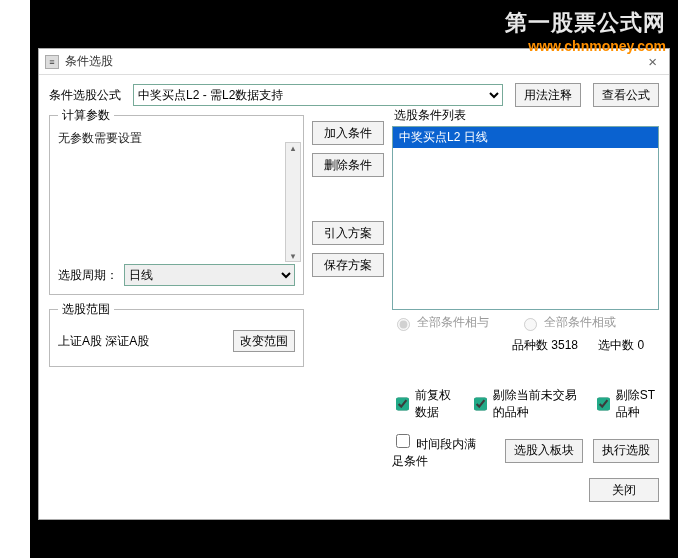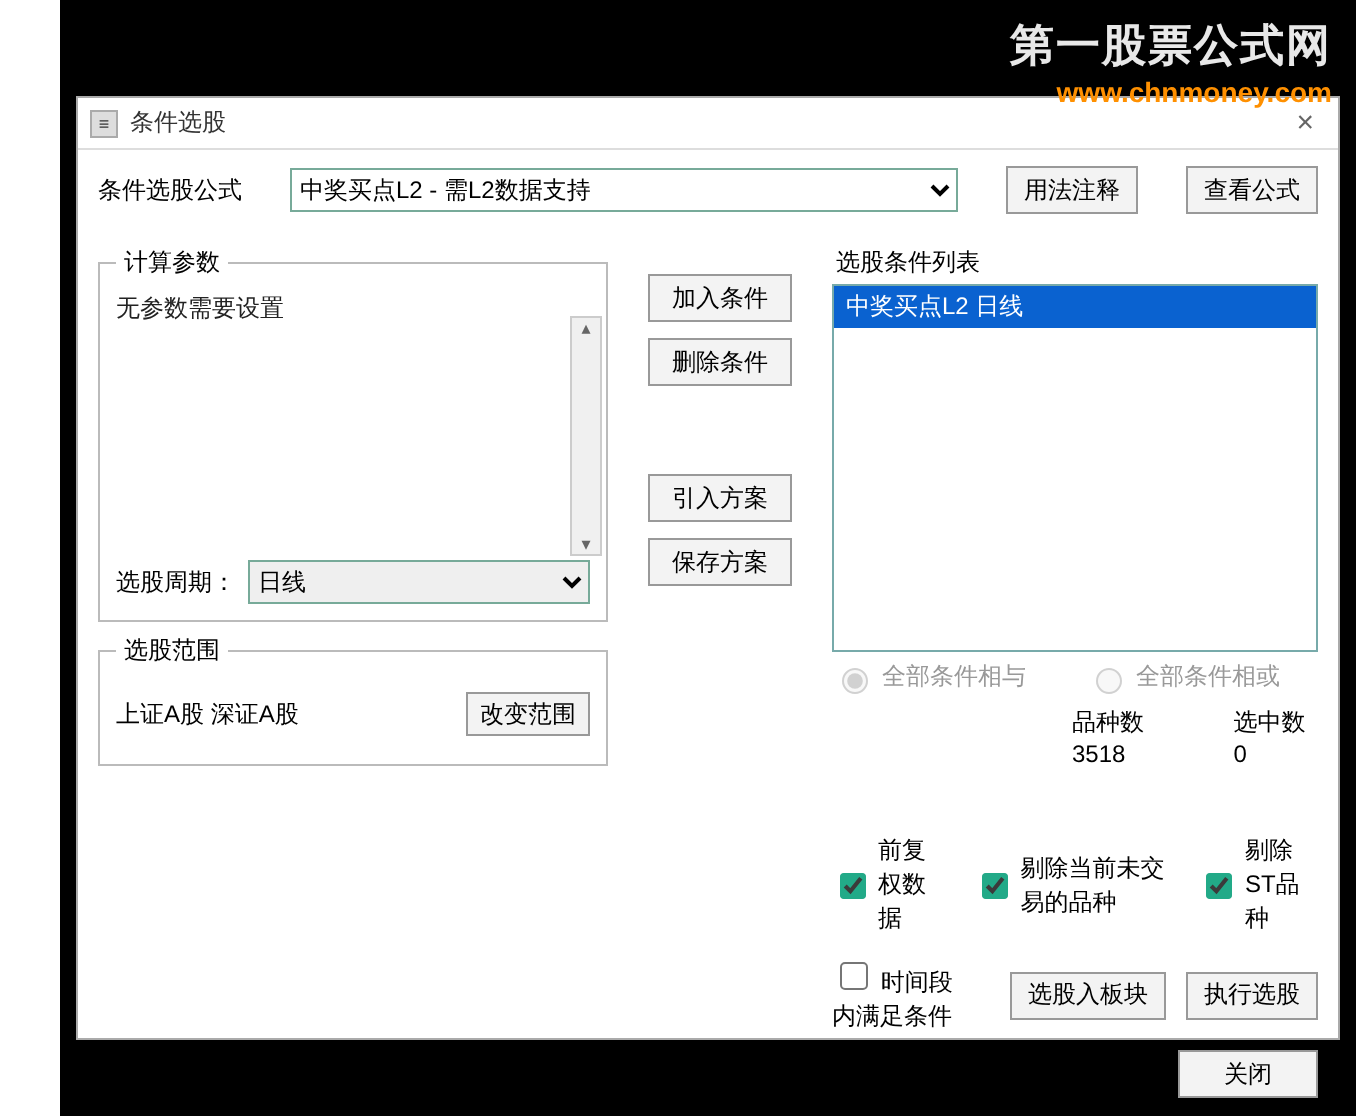--- a/index.html
+++ b/index.html
@@ -6,26 +6,26 @@
 body { margin: 0; background: #000; width: 678px; height: 558px; position: relative; overflow: hidden; }
 .watermark { position: absolute; top: 8px; right: 12px; text-align: right; z-index: 100; }
 .watermark .line1 { color: #e8e8e8; font-size: 22px; font-weight: bold; letter-spacing: 1px; }
 .watermark .line2 { color: #ff9000; font-size: 14px; font-weight: bold; }
 .left-stripe { position: absolute; left: 0; top: 0; width: 30px; height: 558px; background: #fff; }
 .window { position: absolute; left: 38px; top: 48px; width: 632px; height: 472px; background: #fff; border: 1px solid #aaa; box-shadow: 2px 2px 6px rgba(0,0,0,0.3); }
 .titlebar { height: 26px; background: #fff; border-bottom: 1px solid #ddd; display: flex; align-items: center; padding: 0 6px; font-size: 12px; color: #333; }
 .titlebar .icon { width: 14px; height: 14px; background: #ddd; border: 1px solid #aaa; margin-right: 6px; display: flex; align-items: center; justify-content: center; font-size: 9px; }
 .titlebar .close { margin-left: auto; color: #666; font-size: 15px; padding: 0 6px; cursor: pointer; }
 .content { padding: 8px 10px; font-size: 12px; }
-.row1 { display: flex; align-items: center; gap: 24px; margin-bottom: 16px; }
+.row1 { display: flex; align-items: center; gap: 12px; margin-bottom: 0; }
 .row1 label { font-size: 12px; }
 select.formula { flex: 1; height: 22px; font-size: 12px; border: 1px solid #7a9; background: #fff; }
 .btn { height: 24px; padding: 0 8px; font-size: 12px; background: #f3f3f3; border: 1px solid #999; cursor: pointer; white-space: nowrap; }
 .btn.small { height: 22px; padding: 0 6px; }
-.main { display: flex; gap: 20px; }
+.main { display: flex; gap: 8px; }
 .left-col { width: 255px; }
 .mid-col { width: 72px; display: flex; flex-direction: column; gap: 8px; padding-top: 14px; }
 .right-col { flex: 1; }
 fieldset { border: 1px solid #bbb; padding: 6px 8px 8px; margin: 0 0 6px 0; }
 fieldset legend { font-size: 12px; padding: 0 4px; }
 .param-box { height: 188px; position: relative; }
 .param-text { font-size: 12px; color: #222; }
 .scroll-placeholder { position: absolute; right: 2px; top: 18px; width: 16px; height: 120px; background: #f0f0f0; border: 1px solid #ccc; display: flex; flex-direction: column; justify-content: space-between; }
 .scroll-placeholder span { font-size: 9px; color: #666; text-align: center; }
 .period-row { display: flex; align-items: center; gap: 6px; margin-top: 6px; }

